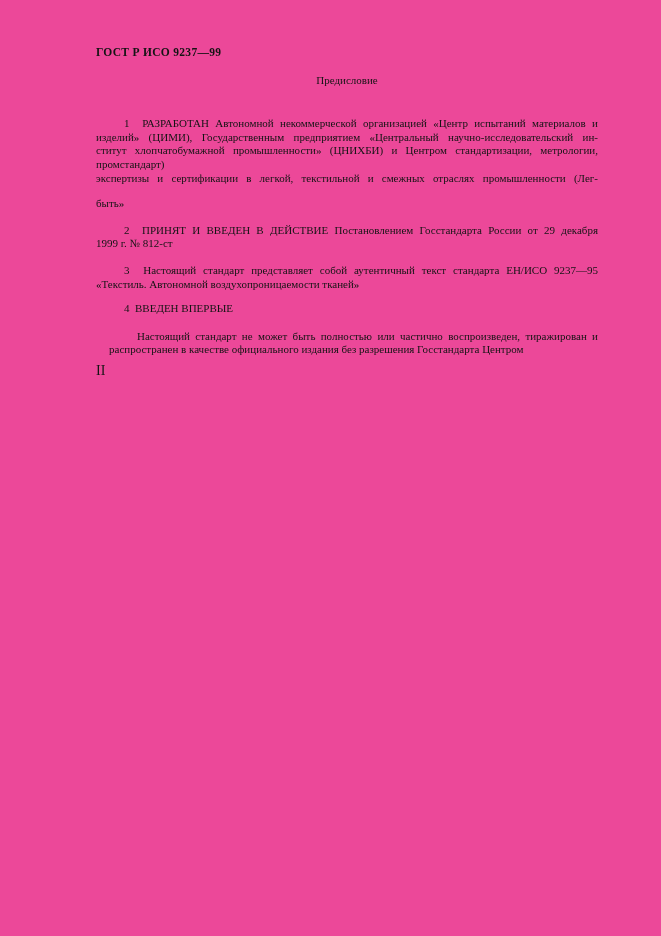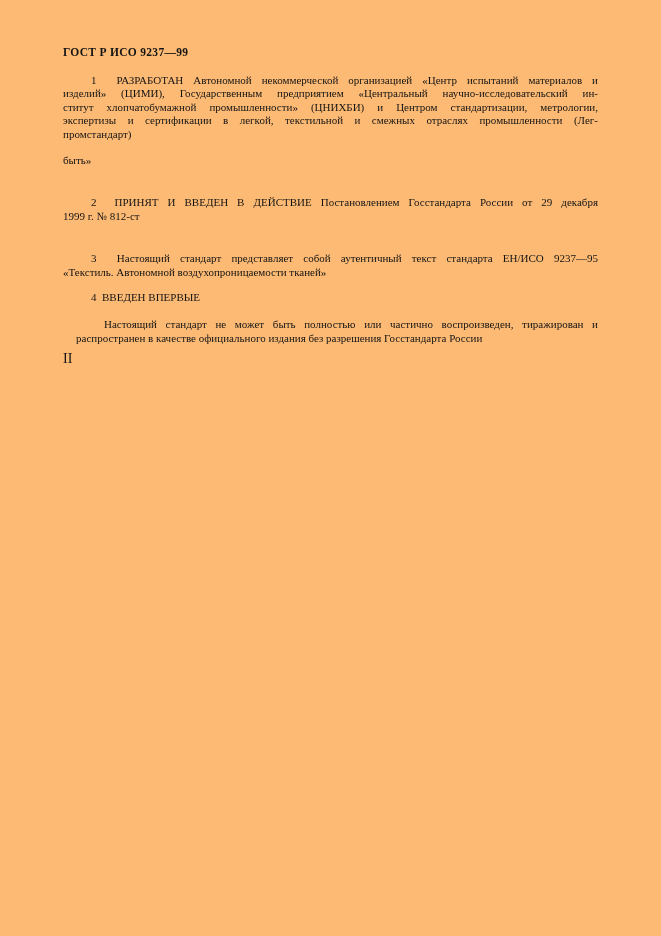--- a/index.html
+++ b/index.html
@@ -5,52 +5,52 @@
   html, body {
     margin: 0;
     padding: 0;
     background: #ffffff;
   }
   .page {
     position: relative;
     width: 661px;
     height: 936px;
     margin: 0 auto;
-    background: #fdba74;
+    background: #ec4899;
     color: #141414;
     font-family: "Liberation Serif", "DejaVu Serif", serif;
     font-size: 11px;
     line-height: 13.6px;
     box-sizing: border-box;
-    padding: 46px 63px 0 63px;
+    padding: 46px 63px 0 96px;
     overflow: hidden;
   }
   .doc-header {
     font-weight: bold;
     font-size: 11.5px;
     letter-spacing: 0.3px;
   }
   .doc-title {
     text-align: center;
     margin-top: 14px;
   }
   .para {
-    margin-top: 29px;
+    margin-top: 13px;
   }
   .para .line {
     text-align: justify;
     text-align-last: justify;
   }
   .para .line.first {
     text-indent: 28px;
   }
   .para .line.last {
     text-align-last: left;
   }
-  .p1 { margin-top: 14px; }
+  .p1 { margin-top: 30px; }
   .p2 { margin-top: 12px; }
   .p5 { margin-top: 11px; }
   .copyright {
     margin-top: 455px;
     text-align: right;
   }
   .footer-para {
     margin-top: 14px;
     margin-left: 13px;
   }
@@ -59,27 +59,28 @@
     font-size: 14px;
   }
 </style>
 </head>
 <body>
 
 <div class="page">
 
   <div class="doc-header">ГОСТ Р ИСО 9237—99</div>
 
+  <div class="doc-title">Предисловие</div>
 
   <div class="para p1">
     <div class="line first">1&nbsp; РАЗРАБОТАН Автономной некоммерческой организацией «Центр испытаний материалов и</div>
     <div class="line">изделий» (ЦИМИ), Государственным предприятием «Центральный научно-исследовательский ин-</div>
     <div class="line">ститут хлопчатобумажной промышленности» (ЦНИХБИ) и Центром стандартизации, метрологии,</div>
+    <div class="line last">промстандарт)</div>
     <div class="line">экспертизы и сертификации в легкой, текстильной и смежных отраслях промышленности (Лег-</div>
-    <div class="line last">промстандарт)</div>
   </div>
 
   <div class="para p2">
     <div class="line last">быть»</div>
   </div>
 
   <div class="para">
     <div class="line first">2&nbsp; ПРИНЯТ И ВВЕДЕН В ДЕЙСТВИЕ Постановлением Госстандарта России от 29 декабря</div>
     <div class="line last">1999 г. № 812-ст</div>
   </div>
@@ -89,18 +90,18 @@
     <div class="line last">«Текстиль. Автономной воздухопроницаемости тканей»</div>
   </div>
 
   <div class="para p5">
     <div class="line first last">4&nbsp; ВВЕДЕН ВПЕРВЫЕ</div>
   </div>
 
 
   <div class="para footer-para">
     <div class="line first">Настоящий стандарт не может быть полностью или частично воспроизведен, тиражирован и</div>
-    <div class="line last">распространен в качестве официального издания без разрешения Госстандарта России</div>
+    <div class="line last">распространен в качестве официального издания без разрешения Госстандарта Центром</div>
   </div>
 
   <div class="page-number">II</div>
 
 </div>
 
 </body></html>

